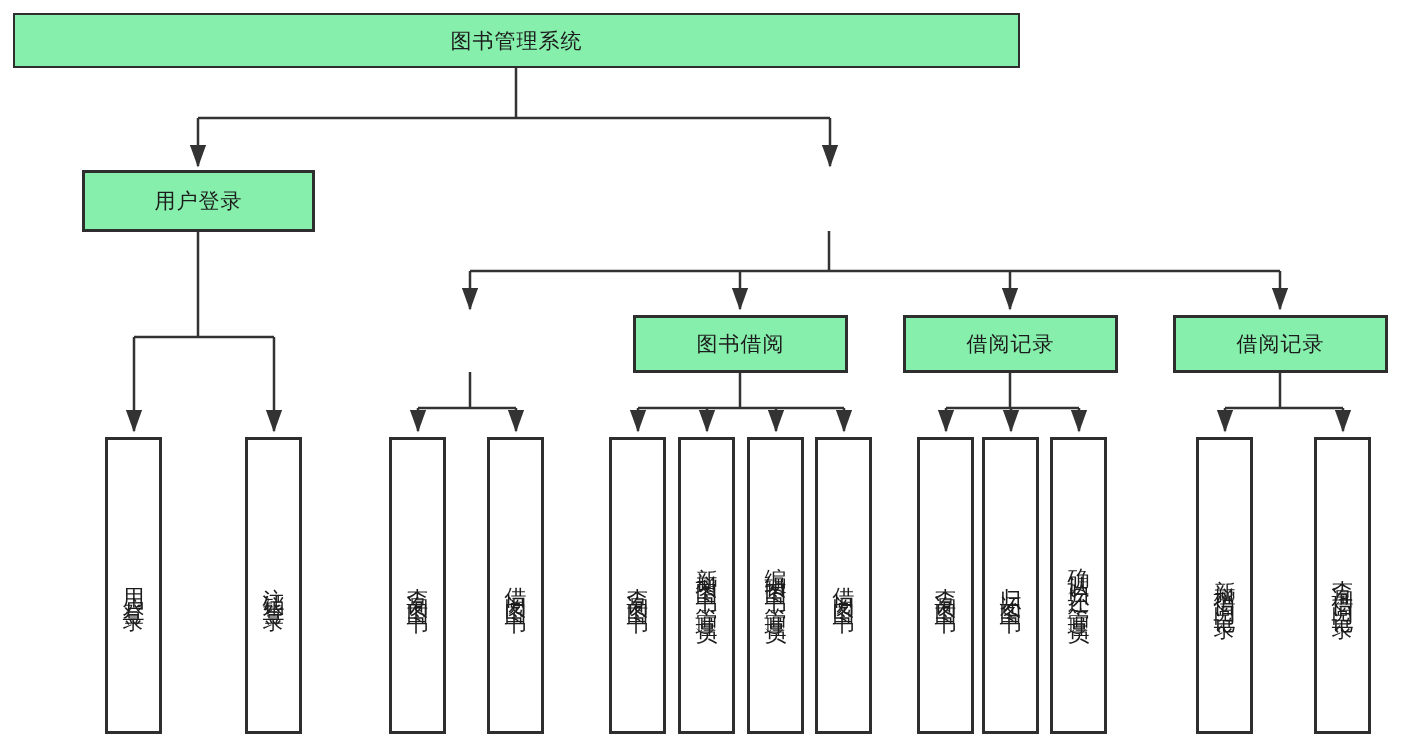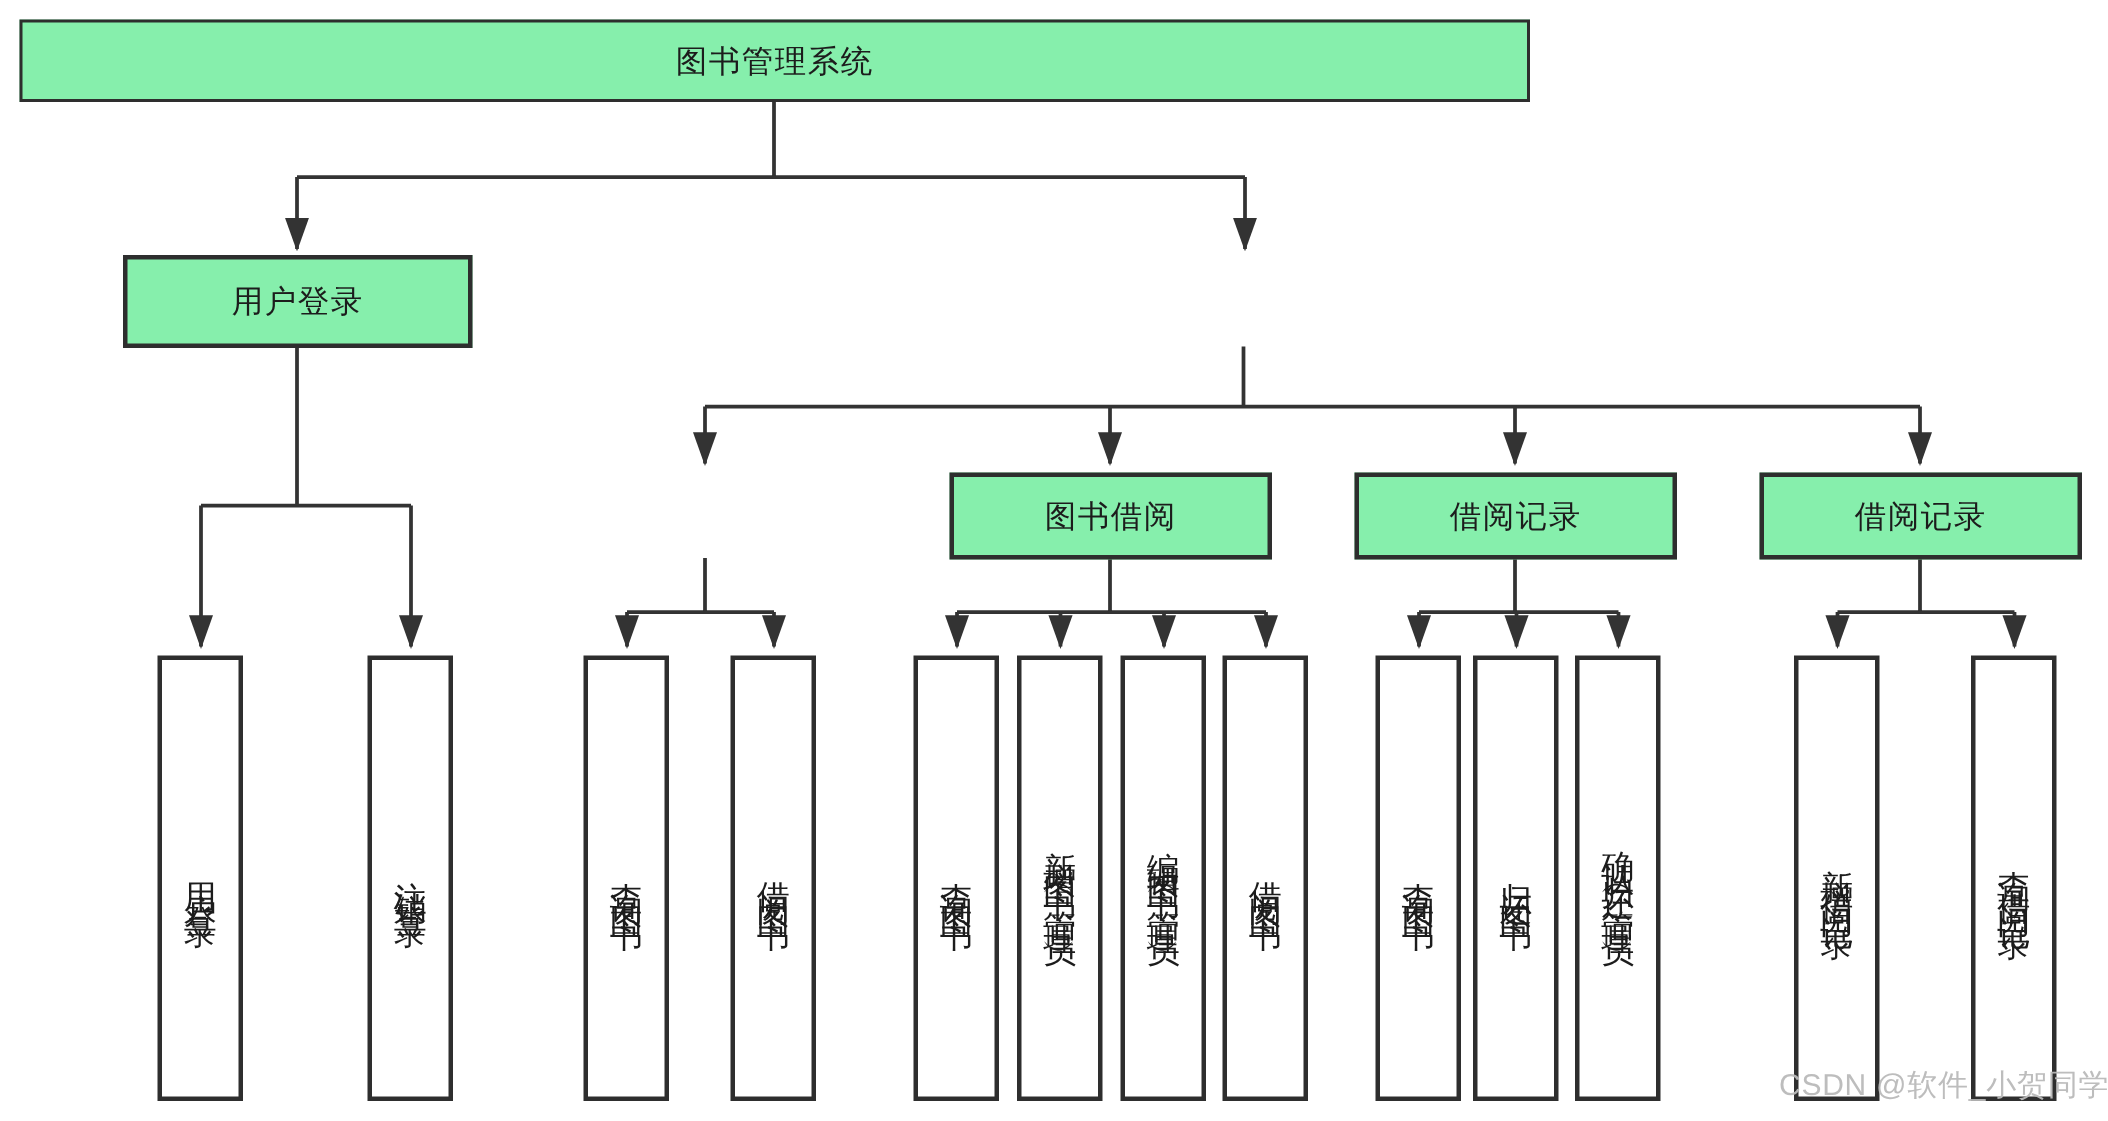--- a/index.html
+++ b/index.html
@@ -166,15 +166,14 @@
     <span class="vtext">确认归还（管理员）</span>
   </div>
 
   <div class="vbox" style="left:1196px; top:437px;">
     <span class="vtext">新增借阅记录</span>
   </div>
   <div class="vbox" style="left:1314px; top:437px;">
     <span class="vtext">查询借阅记录</span>
   </div>
 
-  <div class="watermark">CSDN @软件_小贺同学</div>
 
 </div>
 
 </body></html>

